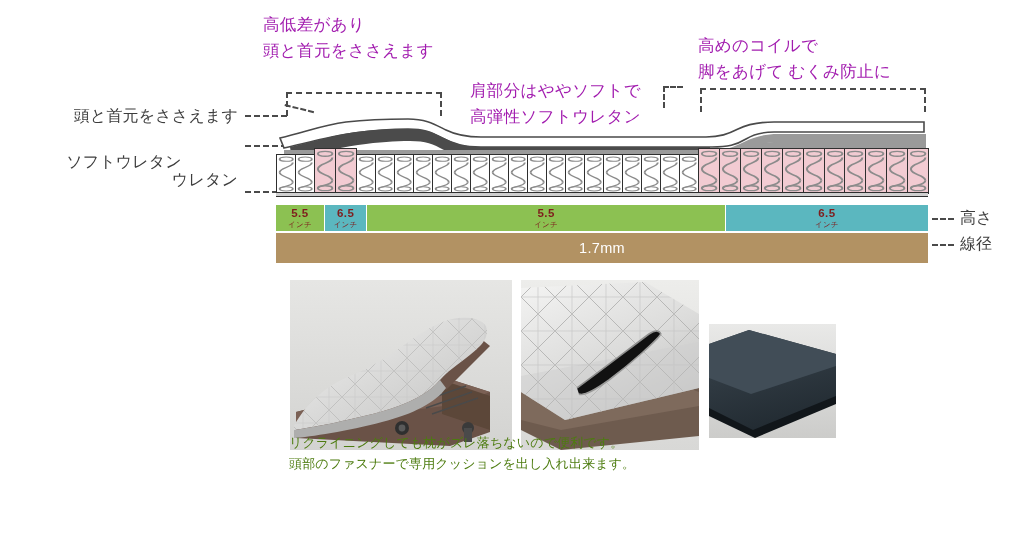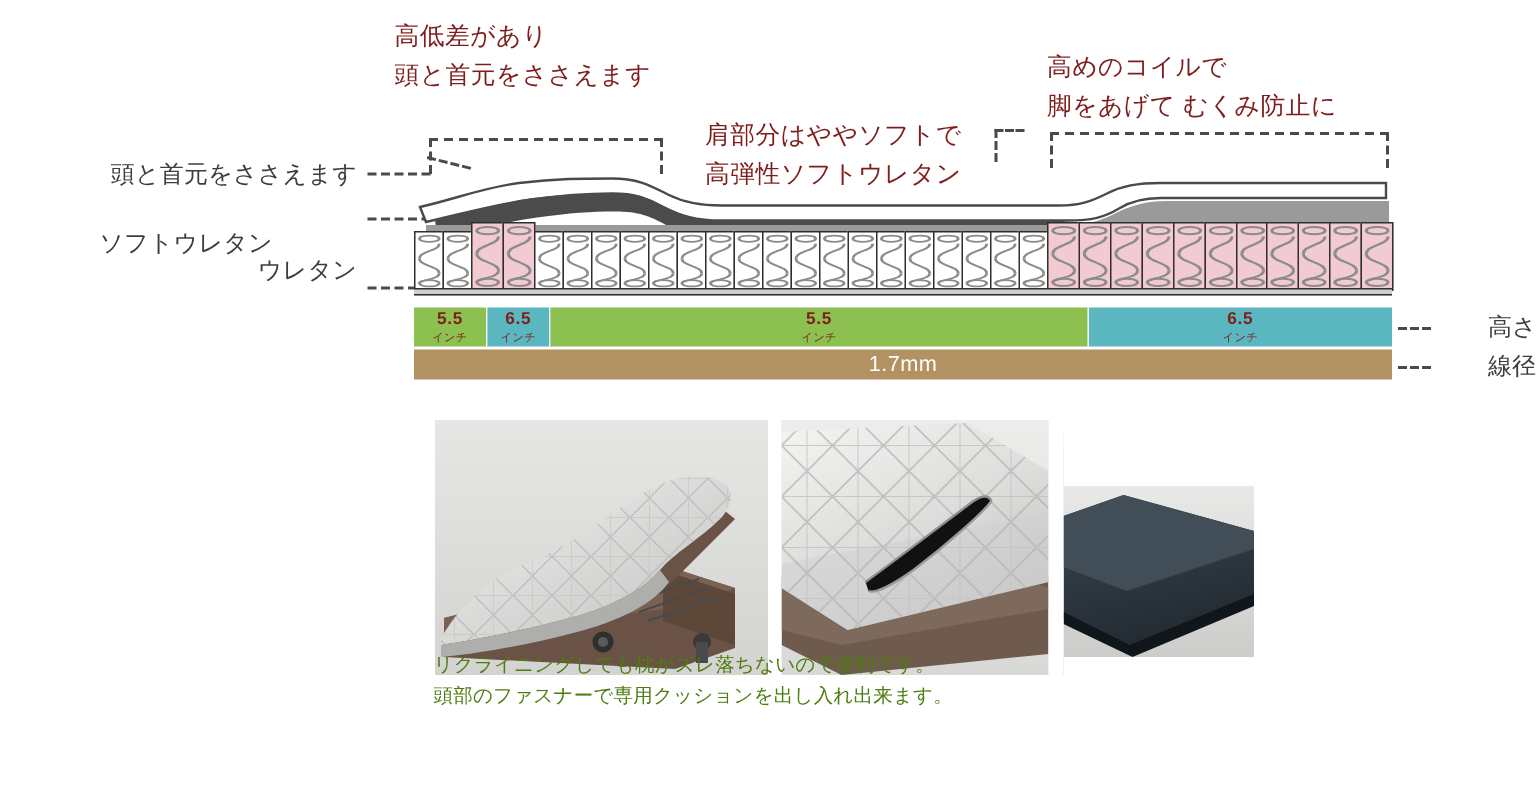--- a/index.html
+++ b/index.html
@@ -10,21 +10,21 @@
     font-family: "Liberation Sans", "DejaVu Sans", sans-serif;
     color: #3a3a3a;
     overflow: hidden;
   }
   .abs { position: absolute; }
 
   
   .callout {
     font-size: 16.5px;
     line-height: 1.55;
-    color: #7f1d1d;
+    color: #a21caf;
     letter-spacing: .02em;
     white-space: pre-line;
   }
   #callout-head  { left: 263px; top: 12px; }
   #callout-legs  { left: 698px; top: 12px; margin-top: 21px; }
   #callout-shoulder { left: 470px; top: 78px; }
 
   
   .bracket {
     border: 2px dashed #4a4a4a;
@@ -90,29 +90,29 @@
     height: 100%; display: flex; flex-direction: column;
     align-items: center; justify-content: center;
     color: #7f1d1d; line-height: 1;
     border-right: 1px solid #ffffff;
   }
   .seg:last-child { border-right: none; }
   .seg .num { font-size: 11.5px; font-weight: bold; letter-spacing: .04em; }
   .seg .unit { font-size: 7.5px; font-weight: normal; margin-top: 2px; letter-spacing: .03em; }
 
   #bar-wire {
-    left: 276px; top: 233px; width: 652px; height: 20px;
+    left: 276px; top: 233px; width: 652px; height: 30px;
     display: flex; align-items: center; justify-content: center;
     color: #ffffff; font-size: 14.5px; letter-spacing: .02em;
   }
 
   .rlead { border-top: 2px dashed #4a4a4a; height: 0; }
   #rlead-h { left: 932px; top: 218px; width: 22px; }
   #rlead-w { left: 932px; top: 244px; width: 22px; }
-  .rlabel { font-size: 16px; color: #3d3d3d; white-space: nowrap; margin-left: 32px; }
+  .rlabel { font-size: 16px; color: #3d3d3d; white-space: nowrap; }
   #rlbl-h { left: 960px; top: 208px; }
   #rlbl-w { left: 960px; top: 234px; }
 
   
   .photo { overflow: hidden; background: #e9e9e9; }
   #photo-1 { left: 290px; top: 280px; width: 222px; height: 170px; }
   #photo-2 { left: 521px; top: 280px; width: 178px; height: 170px; }
   #photo-3 { left: 709px; top: 288px; width: 127px; height: 162px; }
   .photo svg { display: block; width: 100%; height: 100%; }
 

